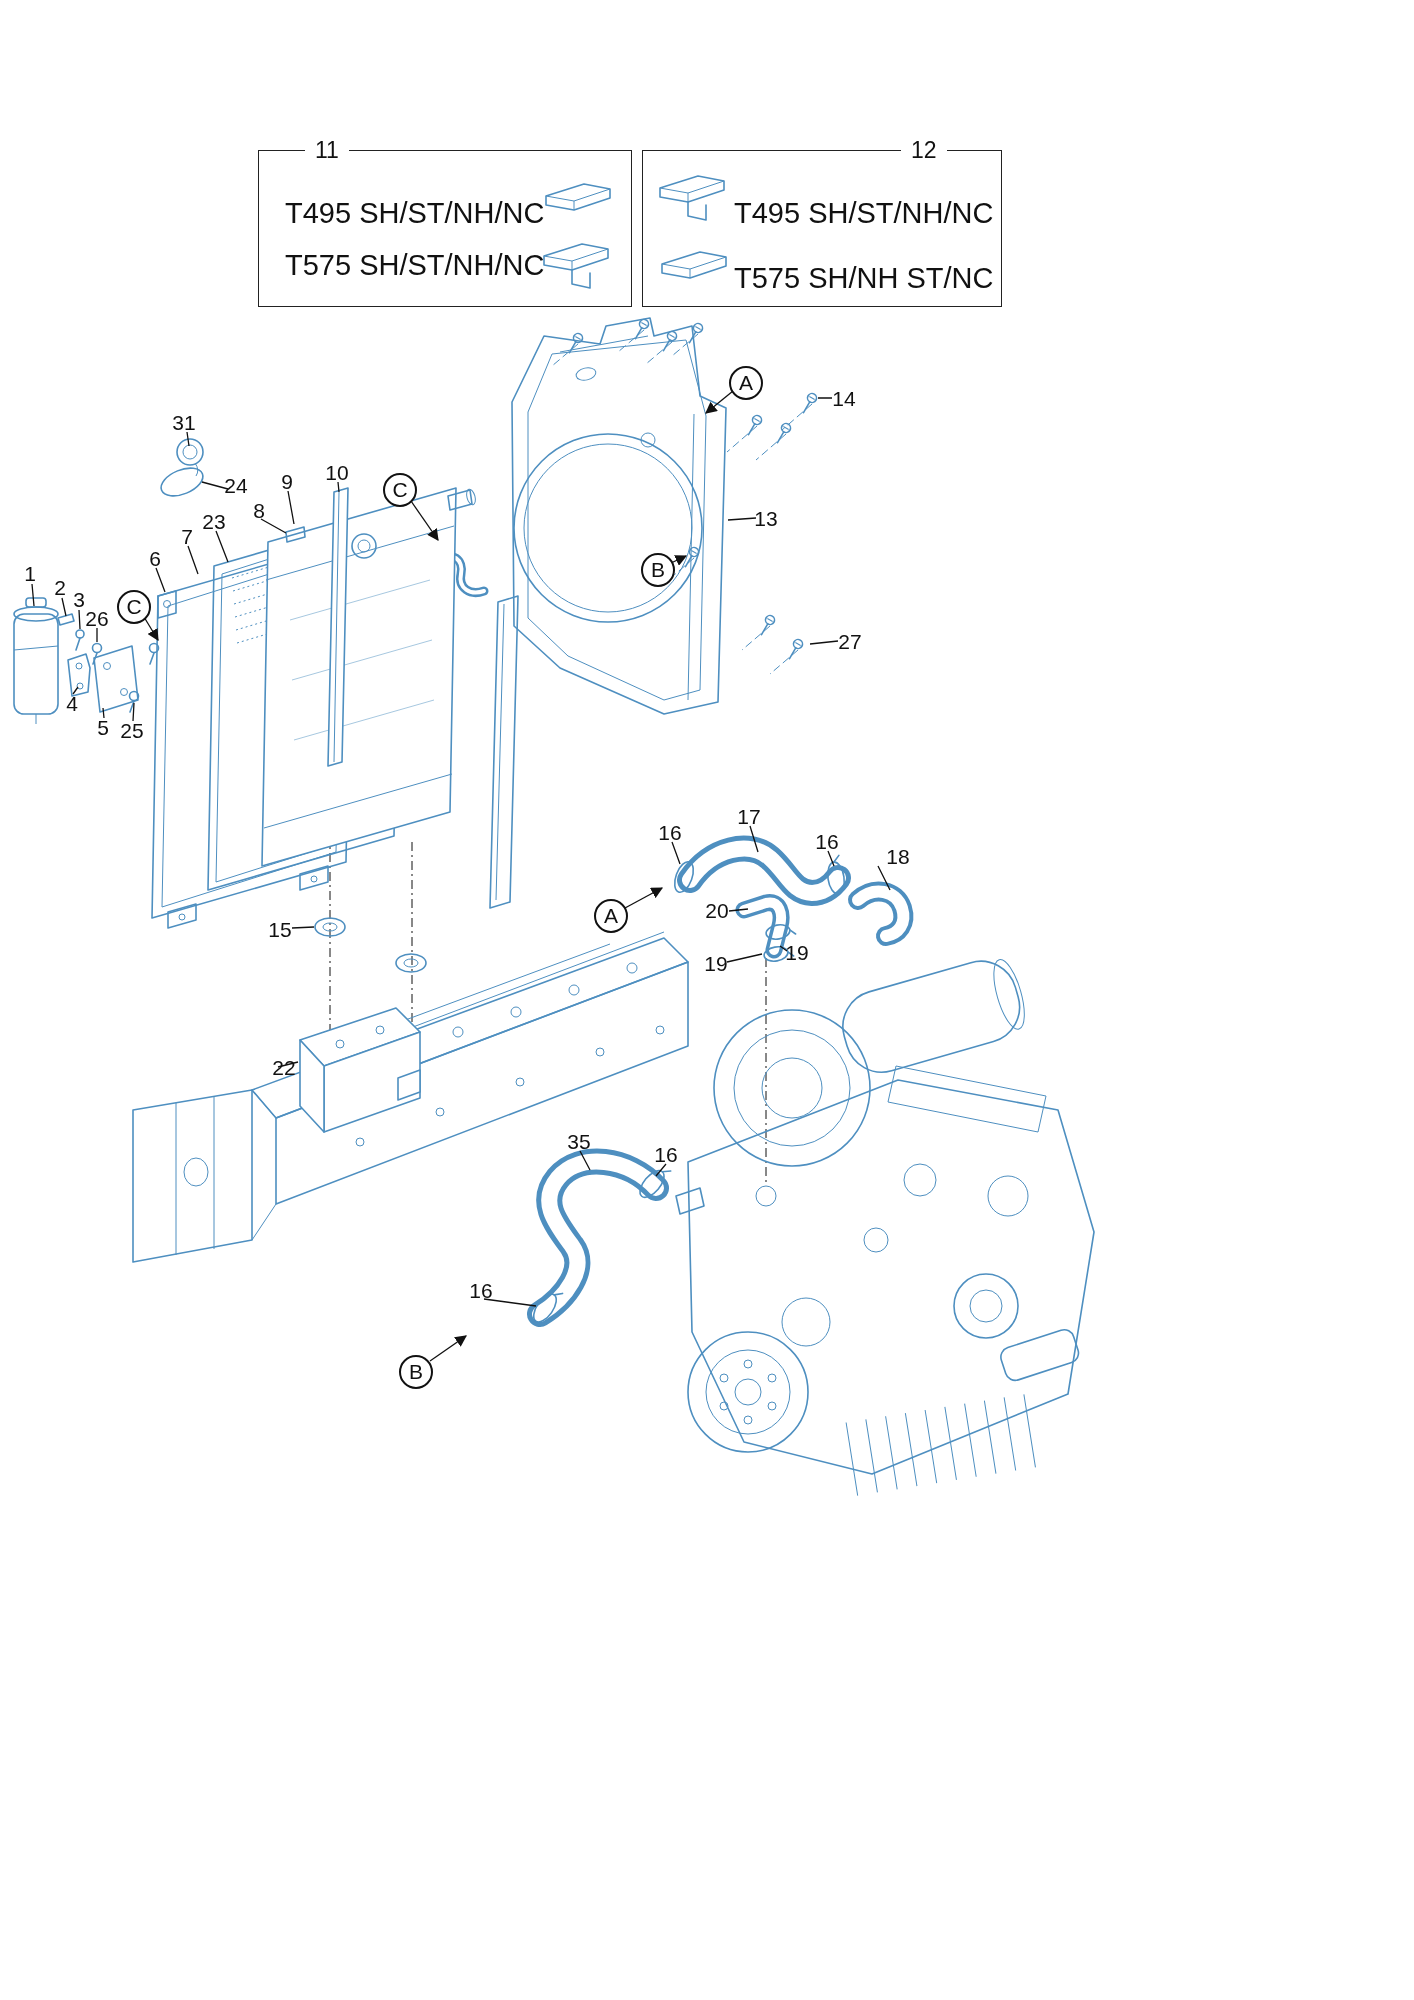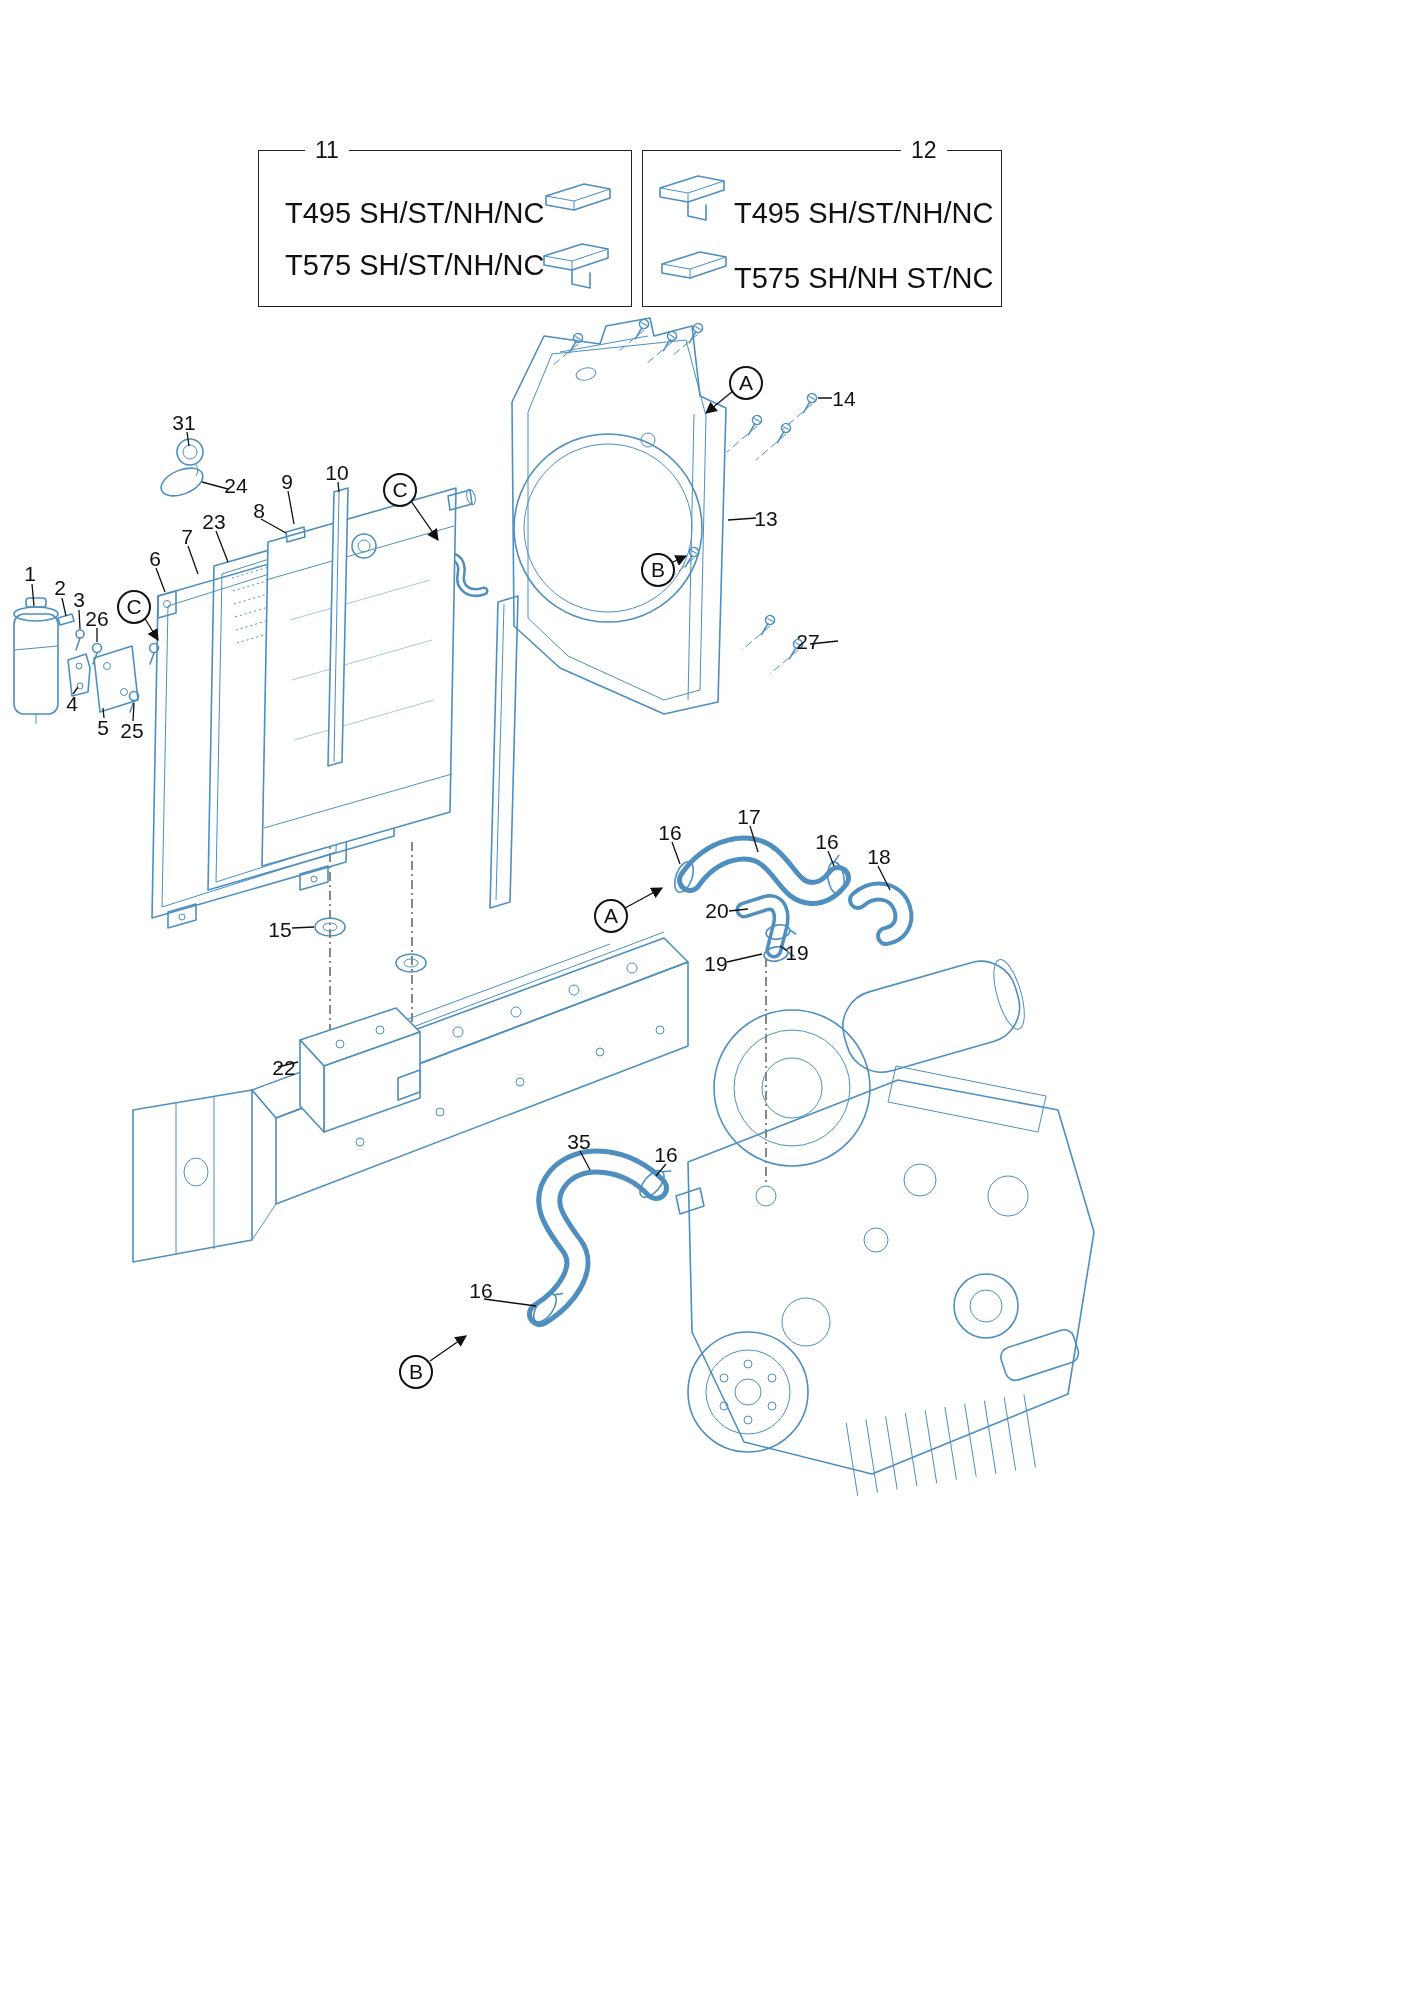--- a/index.html
+++ b/index.html
@@ -305,31 +305,31 @@
 <div class="co" style="left:287px;top:481px;">9</div>
 <div class="co" style="left:337px;top:472px;">10</div>
 <div class="co" style="left:766px;top:518px;">13</div>
 <div class="co" style="left:844px;top:398px;">14</div>
 <div class="co" style="left:280px;top:929px;">15</div>
 <div class="co" style="left:670px;top:832px;">16</div>
 <div class="co" style="left:827px;top:841px;">16</div>
 <div class="co" style="left:666px;top:1154px;">16</div>
 <div class="co" style="left:481px;top:1290px;">16</div>
 <div class="co" style="left:749px;top:816px;">17</div>
-<div class="co" style="left:879px;top:856px;">18</div>
+<div class="co" style="left:898px;top:856px;">18</div>
 <div class="co" style="left:797px;top:952px;">19</div>
 <div class="co" style="left:716px;top:963px;">19</div>
 <div class="co" style="left:717px;top:910px;">20</div>
 <div class="co" style="left:579px;top:1141px;">35</div>
 <div class="co" style="left:284px;top:1067px;">22</div>
 <div class="co" style="left:214px;top:521px;">23</div>
 <div class="co" style="left:236px;top:485px;">24</div>
 <div class="co" style="left:132px;top:730px;">25</div>
 <div class="co" style="left:97px;top:618px;">26</div>
-<div class="co" style="left:808px;top:641px;">27</div>
+<div class="co" style="left:850px;top:641px;">27</div>
 <div class="co" style="left:184px;top:422px;">31</div>
 
 <div class="mk" style="left:746px;top:383px;">A</div>
 <div class="mk" style="left:611px;top:916px;">A</div>
 <div class="mk" style="left:658px;top:570px;">B</div>
 <div class="mk" style="left:416px;top:1372px;">B</div>
 <div class="mk" style="left:400px;top:490px;">C</div>
 <div class="mk" style="left:134px;top:607px;">C</div>
 
 </div>

